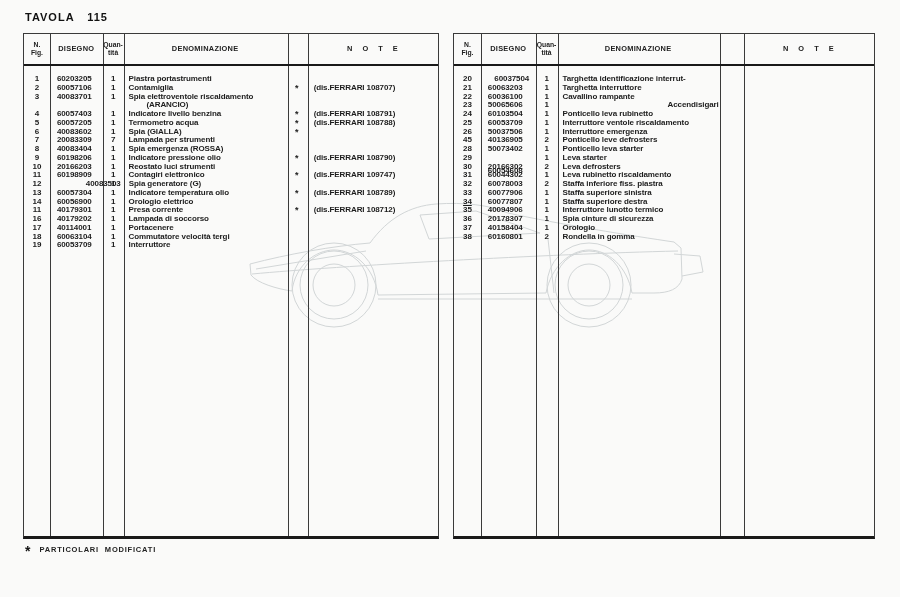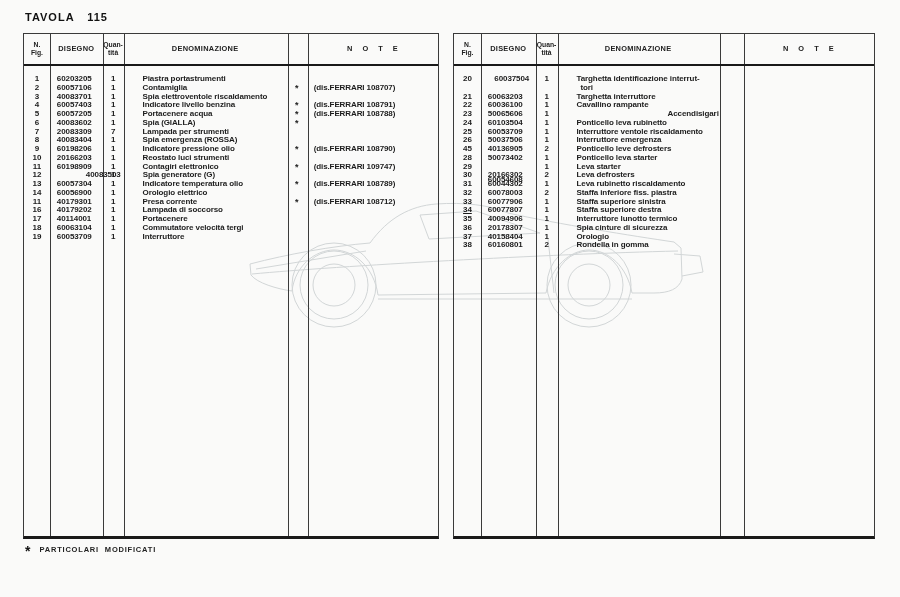--- a/index.html
+++ b/index.html
@@ -29,21 +29,21 @@
          font-weight:bold; color:#222; line-height:7.6px; font-size:6.8px; height:30px;}
   .hcell .big{font-size:7.4px; letter-spacing:0.3px;}
   .hcell .note-sp{font-size:7.4px; letter-spacing:4px; padding-left:4px;}
   .rows{position:absolute; top:41px; left:0; right:0;}
   .row{display:flex; height:8.75px; line-height:8.75px; font-size:8px; font-weight:bold;
        letter-spacing:-0.1px; white-space:nowrap;}
   .c{overflow:visible;}
   .c-fig {text-align:center;}
   .c-dis {padding-left:7px;}
   .c-qty {text-align:center;}
-  .c-den {padding-left:19px;}
+  .c-den {padding-left:5px;}
   .c-den.indent{padding-left:23px;}
   .c-star{text-align:center; font-size:9px;}
   .c-note{padding-left:7px;}
   
   .footnote{
     position:absolute; left:25px; top:542px; height:14px;
     display:flex; align-items:center; gap:9px;
   }
   .footnote .star{font-size:14px; font-weight:bold; line-height:10px; margin-top:3px; color:#141414;}
   .footnote .txt{font-size:7.5px; font-weight:bold; letter-spacing:0.8px; word-spacing:3px; color:#222;}
@@ -115,32 +115,40 @@
       </div>
       <div class="row">
         <div class="c c-fig" style="width: 26px;">3</div>
         <div class="c c-dis" style="width: 53px;">40083701</div>
         <div class="c c-qty" style="width: 21px;">1</div>
         <div class="c c-den" style="width: 164px;">Spia elettroventole riscaldamento</div>
         <div class="c c-star" style="width: 20px;"></div>
         <div class="c c-note" style="width: 132px;"></div>
       </div>
       <div class="row">
+        <div class="c c-fig" style="width: 26px;"></div>
+        <div class="c c-dis" style="width: 53px;"></div>
+        <div class="c c-qty" style="width: 21px;"></div>
+        <div class="c c-den indent" style="width: 164px;">(ARANCIO)</div>
+        <div class="c c-star" style="width: 20px;"></div>
+        <div class="c c-note" style="width: 132px;"></div>
+      </div>
+      <div class="row">
         <div class="c c-fig" style="width: 26px;">4</div>
         <div class="c c-dis" style="width: 53px;">60057403</div>
         <div class="c c-qty" style="width: 21px;">1</div>
         <div class="c c-den" style="width: 164px;">Indicatore livello benzina</div>
         <div class="c c-star" style="width: 20px;">*</div>
         <div class="c c-note" style="width: 132px;">(dis.FERRARI 108791)</div>
       </div>
       <div class="row">
         <div class="c c-fig" style="width: 26px;">5</div>
         <div class="c c-dis" style="width: 53px;">60057205</div>
         <div class="c c-qty" style="width: 21px;">1</div>
-        <div class="c c-den" style="width: 164px;">Portacenere acqua</div>
+        <div class="c c-den" style="width: 164px;">Termometro acqua</div>
         <div class="c c-star" style="width: 20px;">*</div>
         <div class="c c-note" style="width: 132px;">(dis.FERRARI 108788)</div>
       </div>
       <div class="row">
         <div class="c c-fig" style="width: 26px;">6</div>
         <div class="c c-dis" style="width: 53px;">40083602</div>
         <div class="c c-qty" style="width: 21px;">1</div>
         <div class="c c-den" style="width: 164px;">Spia (GIALLA)</div>
         <div class="c c-star" style="width: 20px;">*</div>
         <div class="c c-note" style="width: 132px;"></div>
@@ -282,28 +290,20 @@
   <div class="rows">
       <div class="row">
         <div class="c c-fig" style="width: 27px;">20</div>
         <div class="c c-dis" style="width: 55px; text-align: center;">60037504</div>
         <div class="c c-qty" style="width: 22px;">1</div>
         <div class="c c-den" style="width: 162px;">Targhetta identificazione interrut-</div>
         <div class="c c-star" style="width: 24px;"></div>
         <div class="c c-note" style="width: 132px;"></div>
       </div>
       <div class="row">
-        <div class="c c-fig" style="width: 27px;"></div>
-        <div class="c c-dis" style="width: 55px;"></div>
-        <div class="c c-qty" style="width: 22px;"></div>
-        <div class="c c-den indent" style="width: 162px;">tori</div>
-        <div class="c c-star" style="width: 24px;"></div>
-        <div class="c c-note" style="width: 132px;"></div>
-      </div>
-      <div class="row">
         <div class="c c-fig" style="width: 27px;">21</div>
         <div class="c c-dis" style="width: 55px;">60063203</div>
         <div class="c c-qty" style="width: 22px;">1</div>
         <div class="c c-den" style="width: 162px;">Targhetta interruttore</div>
         <div class="c c-star" style="width: 24px;"></div>
         <div class="c c-note" style="width: 132px;"></div>
       </div>
       <div class="row">
         <div class="c c-fig" style="width: 27px;">22</div>
         <div class="c c-dis" style="width: 55px;">60036100</div>

